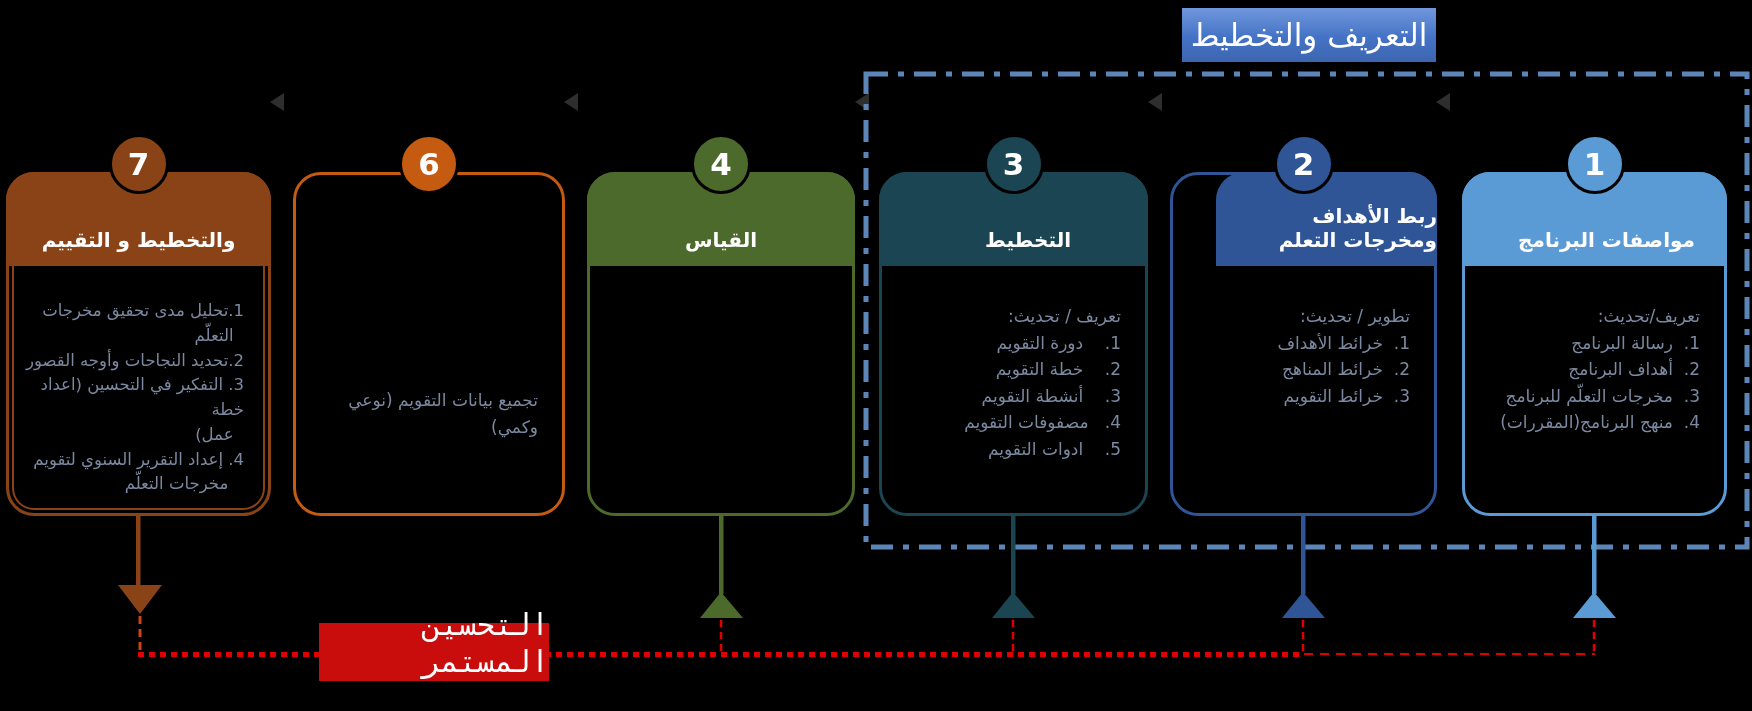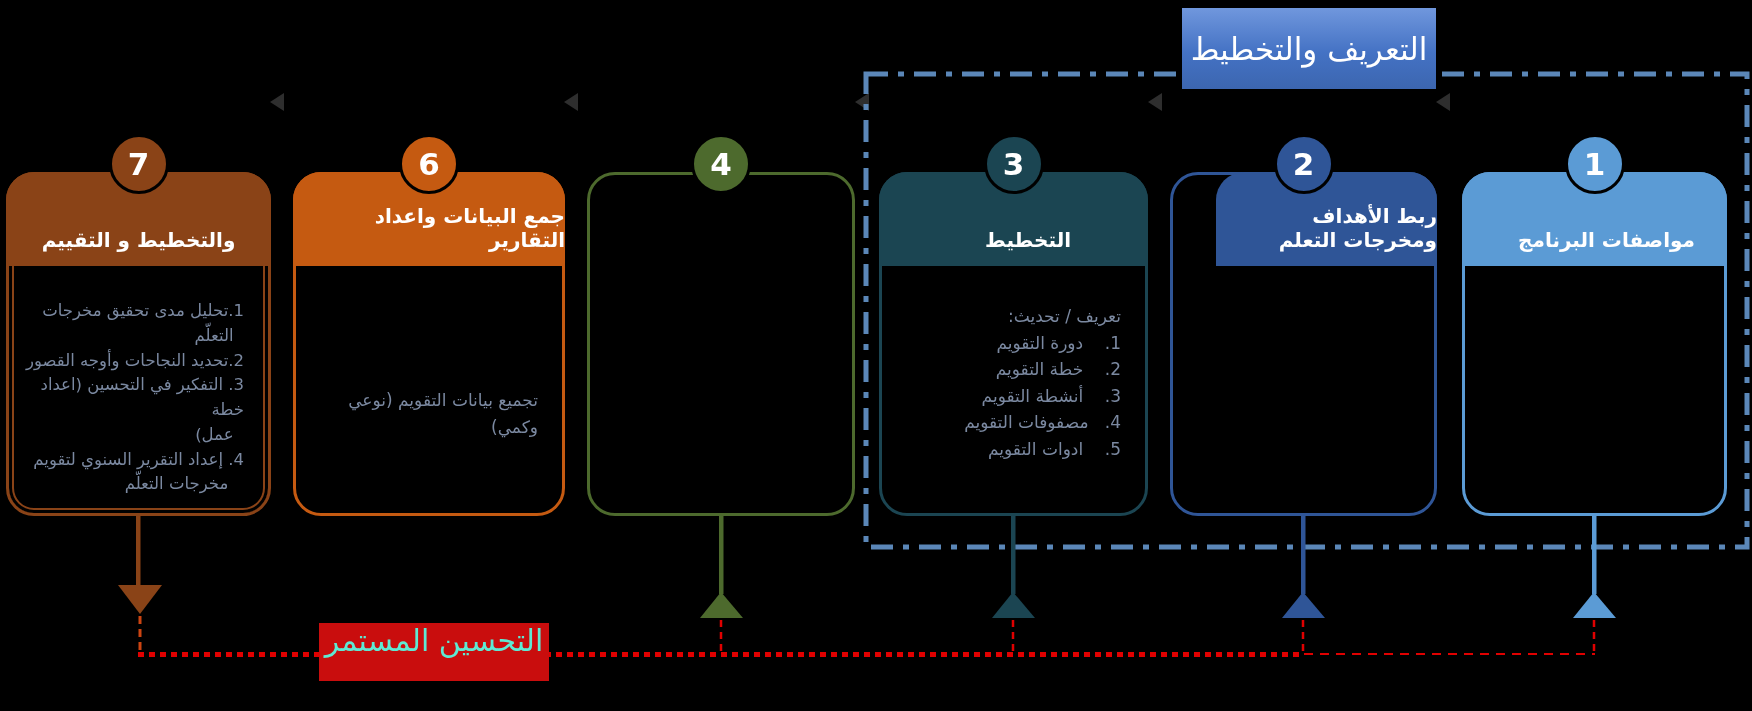--- a/index.html
+++ b/index.html
@@ -3,30 +3,30 @@
 <meta charset="utf-8">
 <style>
   html,body{margin:0;padding:0;background:#000;}
   *{box-sizing:border-box;}
   #stage{
     position:relative;width:1752px;height:711px;background:#000;overflow:hidden;
     font-family:"DejaVu Sans","Liberation Sans",sans-serif;
   }
   
   .title-banner{
-    position:absolute;left:1182px;top:8px;width:254px;height:81px;
+    position:absolute;left:1182px;top:8px;width:254px;height:54px;
     background:linear-gradient(180deg,#7va 0%);
     background:linear-gradient(180deg,#7097DD 0%,#4472C4 55%,#3C66B0 100%);
     color:#fff;display:flex;align-items:center;justify-content:center;
     font-size:31px;direction:rtl;z-index:4;
   }
   .improve-banner{
     position:absolute;left:319px;top:623px;width:230px;height:58px;
-    background:#C90D0D;color:#5eead4;display:flex;align-items:flex-start;justify-content:center;
-    font-size:30px;direction:rtl;z-index:4;
+    background:#C90D0D;color:#ffffff;display:flex;align-items:flex-end;justify-content:center;
+    font-size:30px;direction:rtl;z-index:4;font-family:Liberation Mono, monospace;
   }
   
   #connectors{position:absolute;left:0;top:0;z-index:2;}
   
   .card{
     position:absolute;top:172px;height:344px;border-radius:28px;
     border:3px solid;background:#000;z-index:3;
   }
   .card .header{
     position:absolute;left:-3px;top:-3px;right:-3px;height:94px;
@@ -129,30 +129,30 @@
 3. التفكير في التحسين (اعداد خطة
 &nbsp;&nbsp;عمل)
 4. إعداد التقرير السنوي لتقويم
 &nbsp;&nbsp;&nbsp;مخرجات التعلّم</div>
   </div>
 
   <div class="card c6">
     <div class="circle">
       <span>6</span>
     </div>
-    <div class="header">
-      <span>جمع البيانات واعداد التقارير</span>
-    </div>
     <div class="body">تجميع بيانات التقويم (نوعي
 وكمي)</div>
   </div>
 
   <div class="card c4">
     <div class="circle">
       <span>4</span>
+    </div>
+    <div class="header">
+      <span>القياس</span>
     </div>
   </div>
 
   <div class="card c3">
     <div class="circle">
       <span>3</span>
     </div>
     <div class="header">
       <span>التخطيط</span>
     </div>
@@ -164,24 +164,33 @@
 5.&nbsp;&nbsp;&nbsp;&nbsp;ادوات التقويم</div>
   </div>
 
   <div class="card c2">
     <div class="circle">
       <span>2</span>
     </div>
     <div class="header">
       <span>ربط الأهداف ومخرجات التعلم</span>
     </div>
+    <div class="body">تطوير / تحديث:
+1.&nbsp;&nbsp;خرائط الأهداف
+2.&nbsp;&nbsp;خرائط المناهج
+3.&nbsp;&nbsp;خرائط التقويم</div>
   </div>
 
   <div class="card c1">
     <div class="circle">
       <span>1</span>
     </div>
     <div class="header">
       <span>مواصفات البرنامج</span>
     </div>
+    <div class="body">تعريف/تحديث:
+1.&nbsp;&nbsp;رسالة البرنامج
+2.&nbsp;&nbsp;أهداف البرنامج
+3.&nbsp;&nbsp;مخرجات التعلّم للبرنامج
+4.&nbsp;&nbsp;منهج البرنامج(المقررات)</div>
   </div>
 
 </div>
 
 </body></html>

